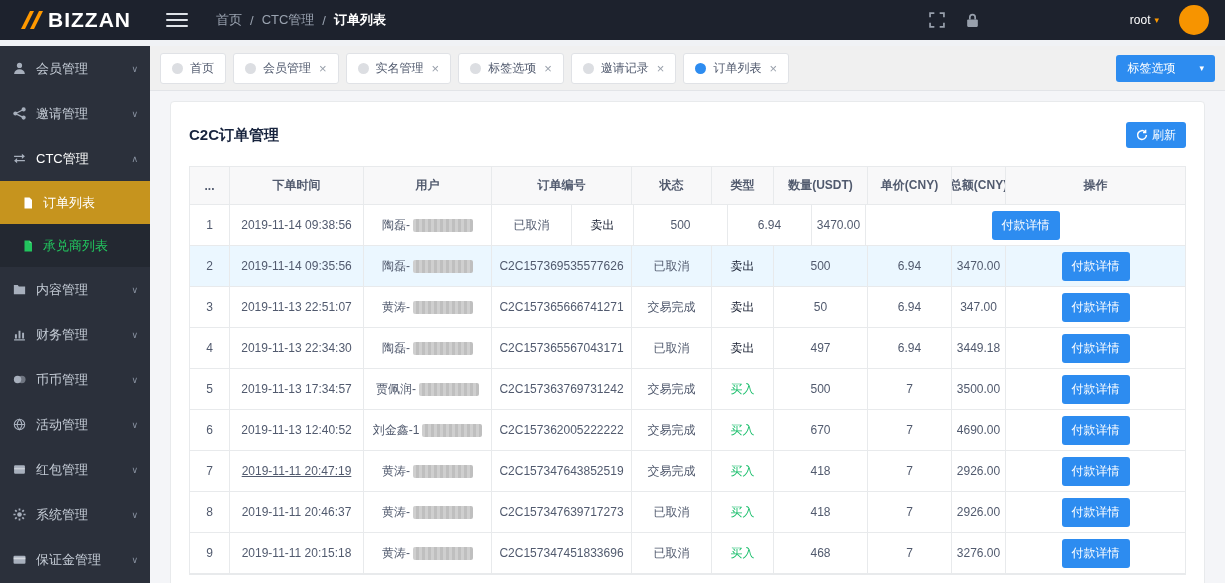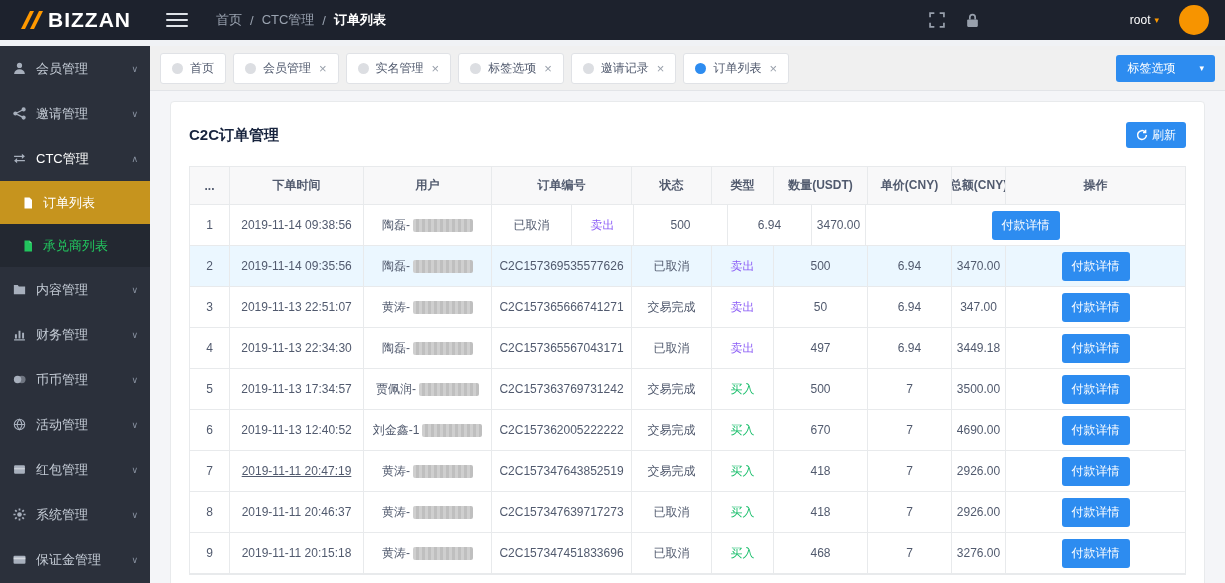--- a/index.html
+++ b/index.html
@@ -52,21 +52,21 @@
 .refresh-btn{background:#2d8cf0;color:#fff;font-size:12px;height:26px;padding:0 10px;border:none;
   border-radius:3px;display:flex;align-items:center;gap:4px;cursor:pointer}
 
 .tbl{margin-top:14px;border:1px solid #e8eaec;font-size:12px;color:#515a6e}
 .trow{display:flex;border-bottom:1px solid #e8eaec;height:41px}
 .trow.thead{background:#f8f8f9;font-weight:bold;height:38px}
 .trow.hl{background:#ebf7ff}
 .tcell{display:flex;align-items:center;justify-content:center;border-right:1px solid #e8eaec;
   overflow:hidden;white-space:nowrap;padding:0 4px}
 .tcell:last-child{border-right:none}
-.sell{color:#8b5cf6}
+.sell{color:#0f172a}
 .buy{color:#19be6b}
 .pay-btn{background:#2d8cf0;color:#fff;border:none;border-radius:3px;font-size:12px;padding:6px 10px;cursor:pointer}
 .redact{display:inline-block;width:60px;height:13px;margin-left:3px;border-radius:2px;
   background:repeating-linear-gradient(90deg,#cfcfcf 0 3px,#bfbfbf 3px 6px)}
 </style>
 </head>
 <body>
 
 <div class="topbar">
   <div class="logo">

